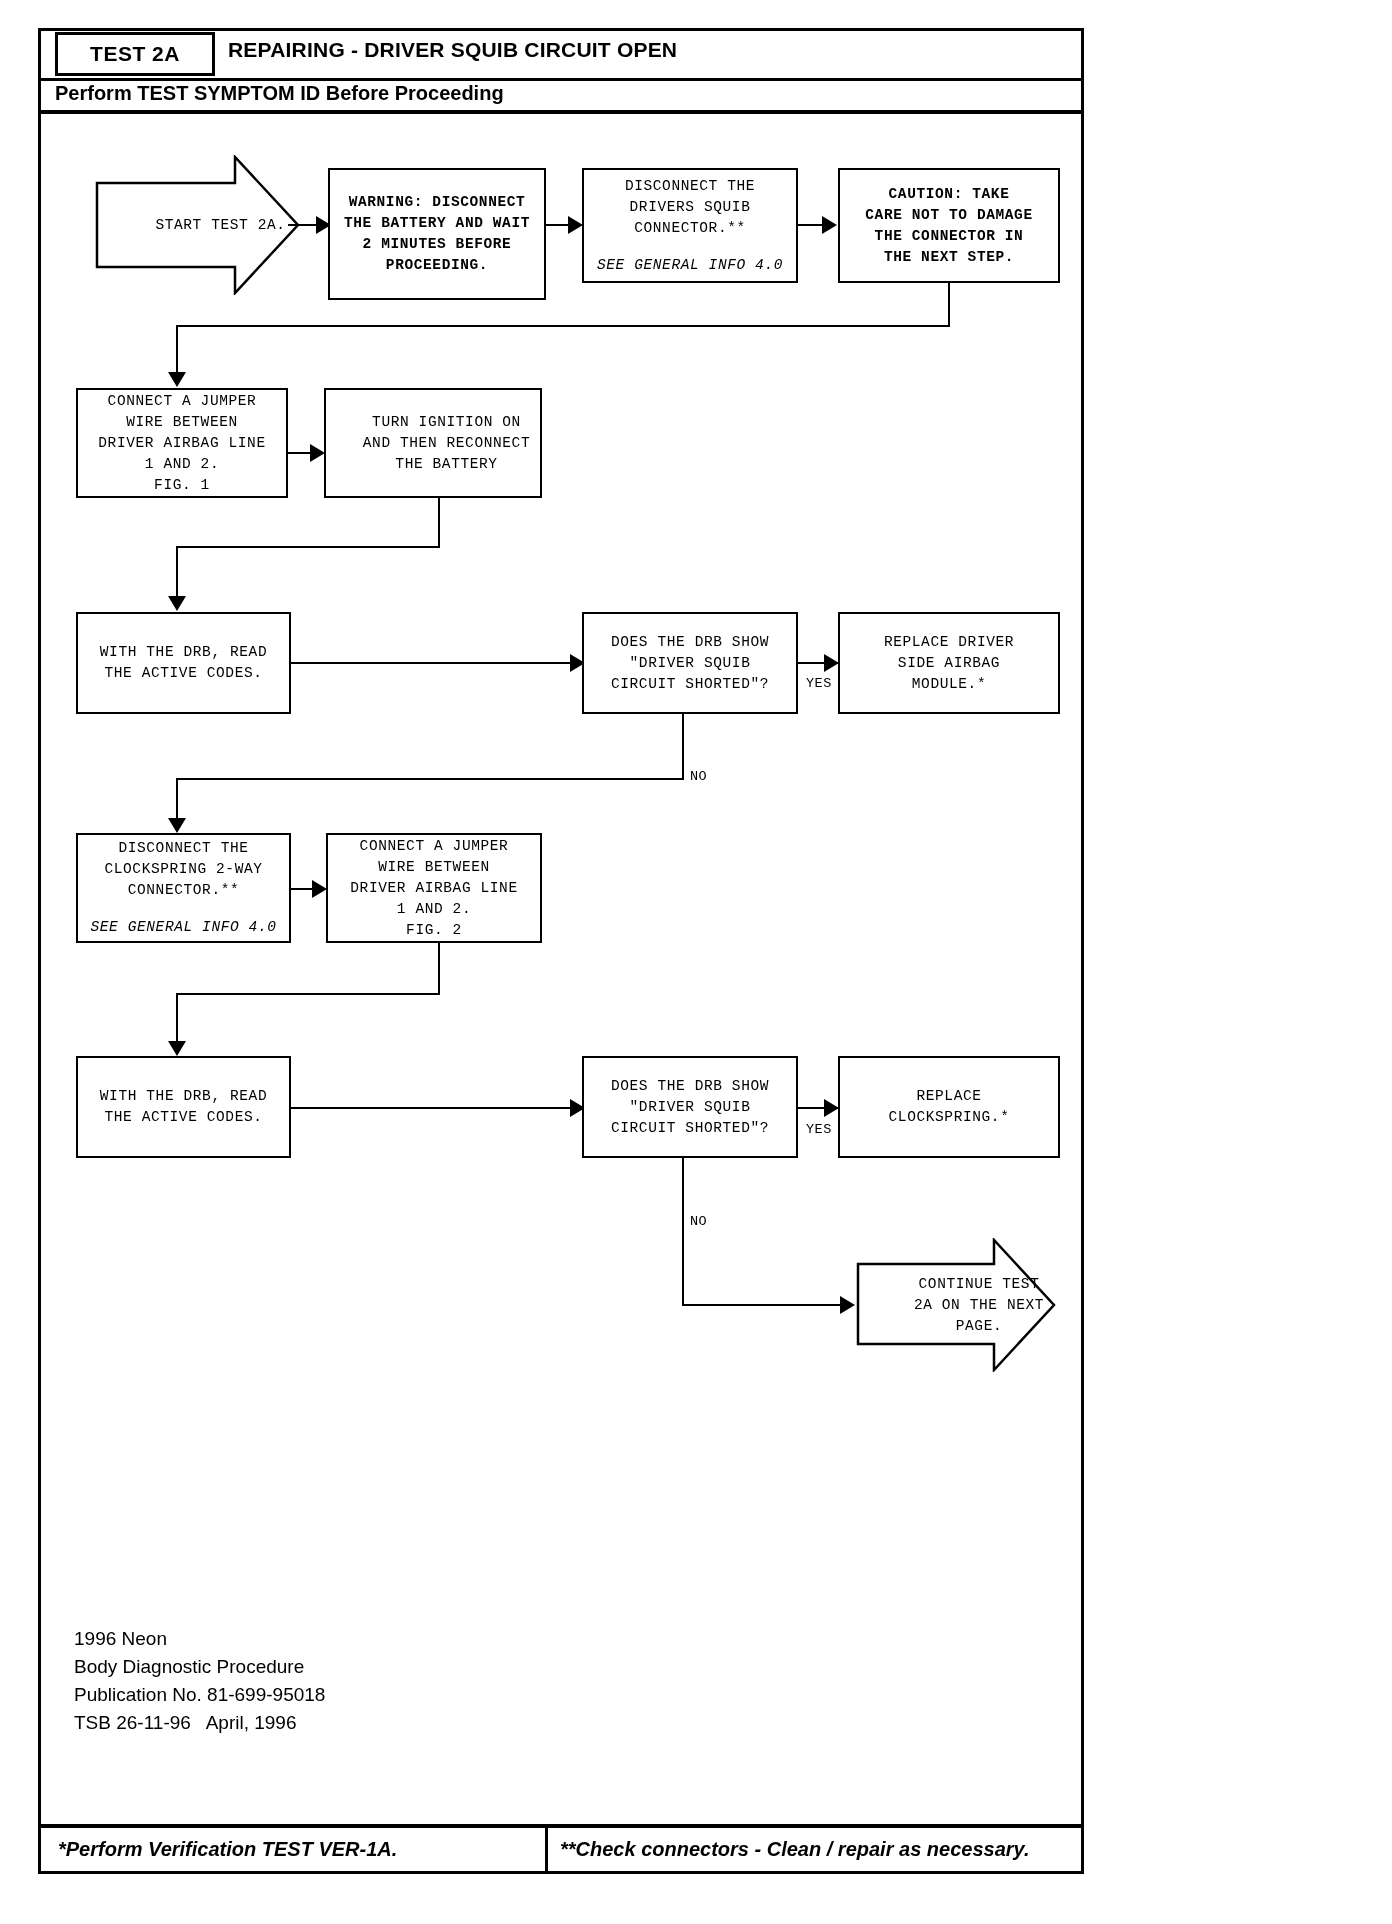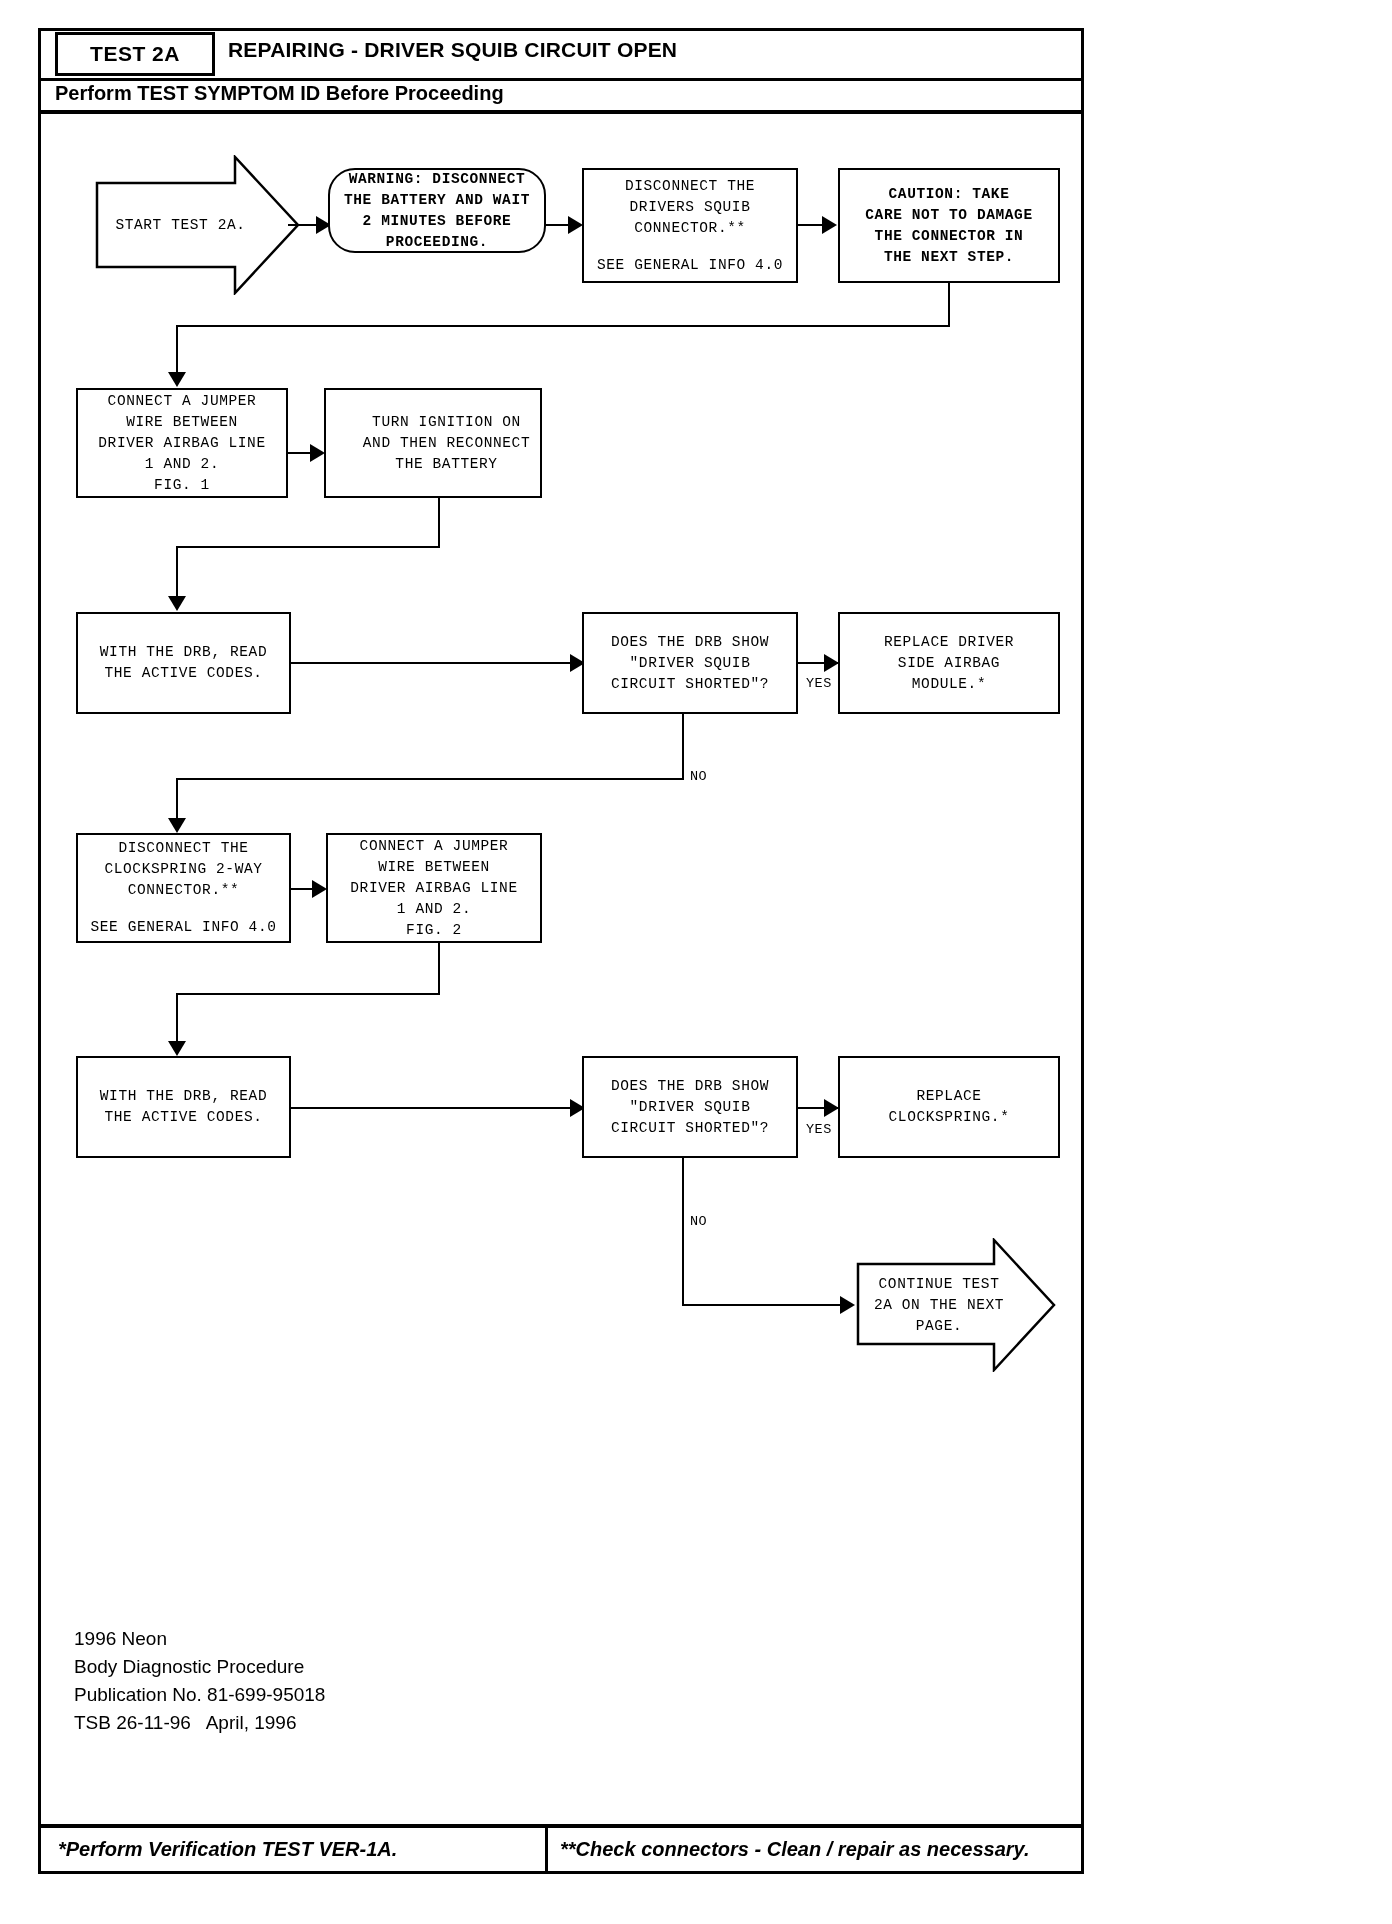--- a/index.html
+++ b/index.html
@@ -137,33 +137,35 @@
     line-height: 21px;
     letter-spacing: 0.6px;
     text-align: center;
     padding: 4px 6px;
   }
   .node .lines { white-space: pre-line; }
   .node.bold { font-weight: bold; }
   .node .sub {
     margin-top: 16px;
     white-space: pre-line;
+    font-style: italic;
   }
 
   
   .pent {
     position: absolute;
     font-family: "Liberation Mono", "DejaVu Sans Mono", monospace;
     font-size: 14.5px;
     line-height: 21px;
     letter-spacing: 0.6px;
     text-align: center;
     display: flex;
     align-items: center;
     justify-content: center;
+    padding-left: 40px;
   }
   .pent svg { position: absolute; left: 0; top: 0; }
   .pent .ptext {
     position: relative;
     z-index: 2;
     white-space: pre-line;
     padding-right: 34px;
   }
 
   
@@ -200,21 +202,21 @@
     <div class="ptext">START TEST 2A.</div>
   </div>
 
   <div class="ln lh" style="left:288px; top:224px; width:38px;"></div>
   <div class="arrowhead" style="left:316px; top:216px;">
     <svg width="16" height="18" viewBox="0 0 16 18">
         <polygon points="0,0 15,9 0,18" fill="#000"></polygon>
       </svg>
   </div>
 
-  <div class="node bold" style="left:328px; top:168px; width:218px; height:85px;border-radius:27px;">
+  <div class="node bold" style="left:328px; top:168px; width:218px; height:132px;">
     <div class="lines">WARNING: DISCONNECT
 THE BATTERY AND WAIT
 2 MINUTES BEFORE
 PROCEEDING.</div>
   </div>
 
   <div class="ln lh" style="left:546px; top:224px; width:34px;"></div>
   <div class="arrowhead" style="left:568px; top:216px;">
     <svg width="16" height="18" viewBox="0 0 16 18">
         <polygon points="0,0 15,9 0,18" fill="#000"></polygon>

